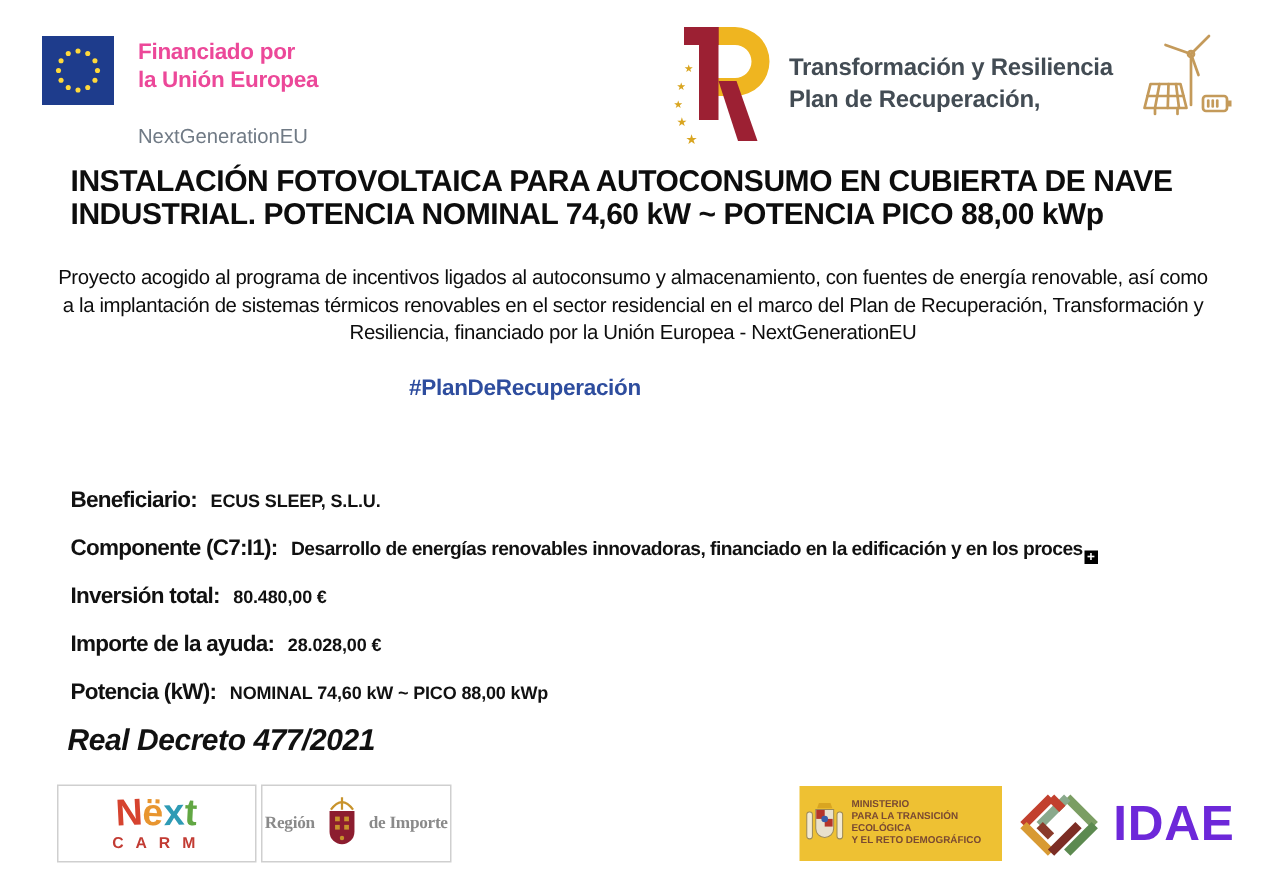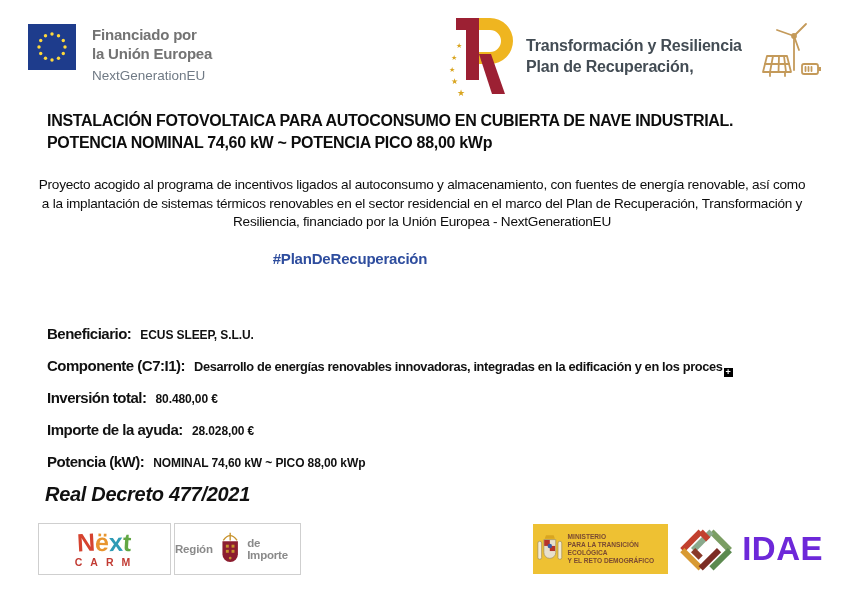--- a/index.html
+++ b/index.html
@@ -2,31 +2,31 @@
 <html lang="es"><head>
 <meta charset="utf-8">
 <style>
   html,body{margin:0;padding:0;background:#fff;}
   .page{position:relative;width:842px;height:595px;background:#ffffff;overflow:hidden;
         font-family:"Liberation Sans",sans-serif;color:#111;}
 
   
   .eu-block{position:absolute;left:28px;top:24px;display:flex;align-items:flex-start;gap:16px;}
   .eu-text{padding-top:1px;}
-  .eu-l{font-size:15px;font-weight:bold;color:#737373;line-height:19px;letter-spacing:-.2px;}
-  .eu-l3{font-size:13.5px;color:#707a85;line-height:19px;margin-top:3px;}
+  .eu-l{font-size:15px;font-weight:bold;color:#ec4899;line-height:19px;letter-spacing:-.2px;}
+  .eu-l3{font-size:13.5px;color:#707a85;line-height:19px;margin-top:18px;}
 
   .prtr-block{position:absolute;left:448px;top:14px;display:flex;align-items:center;gap:12px;}
   .prtr-text div{font-size:16px;font-weight:bold;color:#434c54;line-height:21px;letter-spacing:-.2px;}
 
   .renewables{position:absolute;left:758px;top:18px;}
 
   
   .title{position:absolute;left:47px;top:110px;width:756px;margin:0;
-         font-size:16px;font-weight:bold;line-height:22px;letter-spacing:-.3px;color:#0d0d0d;}
+         font-size:20px;font-weight:bold;line-height:22px;letter-spacing:-.3px;color:#0d0d0d;}
   .intro{position:absolute;left:36px;top:176px;width:772px;margin:0;text-align:center;
          font-size:13.6px;font-weight:normal;line-height:18.5px;letter-spacing:-.25px;color:#0d0d0d;}
   .hashtag{position:absolute;left:0;top:250px;width:700px;text-align:center;
            font-size:15px;font-weight:bold;color:#2e4d9e;letter-spacing:-.2px;}
 
   
   .fields{position:absolute;left:47px;top:324px;width:775px;}
   .field{white-space:nowrap;height:20px;margin-bottom:12px;line-height:20px;}
   .flabel{font-size:15px;font-weight:bold;letter-spacing:-.5px;margin-right:9px;}
   .fvalue{font-size:12px;font-weight:bold;letter-spacing:-.1px;}
@@ -41,21 +41,21 @@
             box-sizing:border-box;display:flex;align-items:center;justify-content:center;}
   .carm-box{left:38px;width:133px;flex-direction:column;gap:0;}
   .carm-word{font-weight:800;font-size:25px;line-height:24px;letter-spacing:0;}
   .carm-word span{display:inline-block;}
   .nx1{color:#d6432f;transform:rotate(-3deg);}
   .nx2{color:#e8952f;transform:rotate(2deg);}
   .nx3{color:#2e9bb5;transform:rotate(-2deg);}
   .nx4{color:#62a744;transform:rotate(3deg);}
   .carm-sub{font-size:10.5px;font-weight:bold;color:#c23b33;letter-spacing:8px;margin-top:2px;margin-left:4px;}
 
-  .murcia-box{left:174px;width:127px;gap:6px;}
+  .murcia-box{left:174px;width:127px;gap:6px;font-family:Liberation Serif, serif;}
   .murcia-text{font-size:11.5px;color:#8a8a8a;font-weight:bold;letter-spacing:-.2px;}
 
   .ministry-box{left:533px;width:135px;height:50px;top:524px;background:#eec133;border:none;
                 display:flex;align-items:center;gap:5px;padding:0 4px;box-sizing:border-box;}
   .ministry-text{font-size:6.6px;font-weight:bold;color:#7a4a32;line-height:8px;letter-spacing:0;}
 
   .idae-box{left:678px;width:145px;height:50px;top:524px;border:none;display:flex;align-items:center;gap:8px;}
   .idae-label{font-size:33px;font-weight:800;color:#6d28d9;letter-spacing:.5px;text-align:center;}
 </style>
 </head>
@@ -132,21 +132,21 @@
 
   <p class="intro">Proyecto  acogido al programa de incentivos ligados al autoconsumo y almacenamiento, con fuentes de energía renovable, así como a la implantación de sistemas térmicos renovables en el sector residencial en el marco del Plan de Recuperación, Transformación y Resiliencia, financiado por la Unión Europea - NextGenerationEU</p>
 
   <div class="hashtag">#PlanDeRecuperación</div>
 
   <div class="fields">
     <div class="field">
       <span class="flabel">Beneficiario:</span><span class="fvalue">ECUS SLEEP, S.L.U.</span>
     </div>
     <div class="field field-componente">
-      <span class="flabel">Componente (C7:I1):</span><span class="fvalue">Desarrollo de energías renovables innovadoras, integradas en la edificación y en los proces</span><span class="overflow-marker">+</span>
+      <span class="flabel">Componente (C7:I1):</span><span class="fvalue">Desarrollo de energías renovables innovadoras, financiado en la edificación y en los proces</span><span class="overflow-marker">+</span>
     </div>
     <div class="field">
       <span class="flabel">Inversión total:</span><span class="fvalue">80.480,00 €</span>
     </div>
     <div class="field">
       <span class="flabel">Importe de la ayuda:</span><span class="fvalue">28.028,00 €</span>
     </div>
     <div class="field">
       <span class="flabel">Potencia (kW):</span><span class="fvalue">NOMINAL 74,60 kW ~ PICO 88,00 kWp</span>
     </div>

